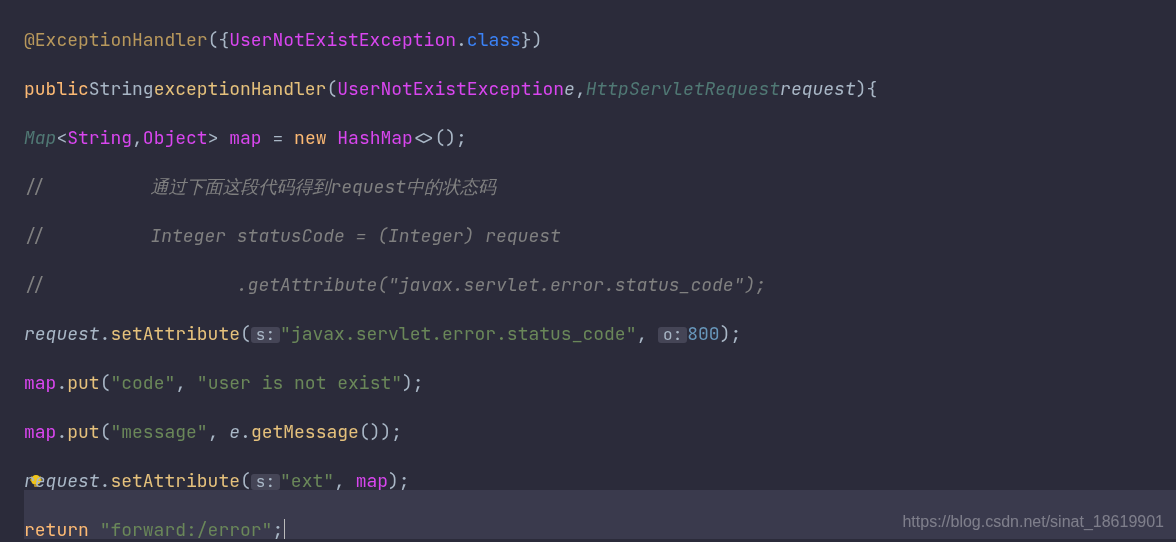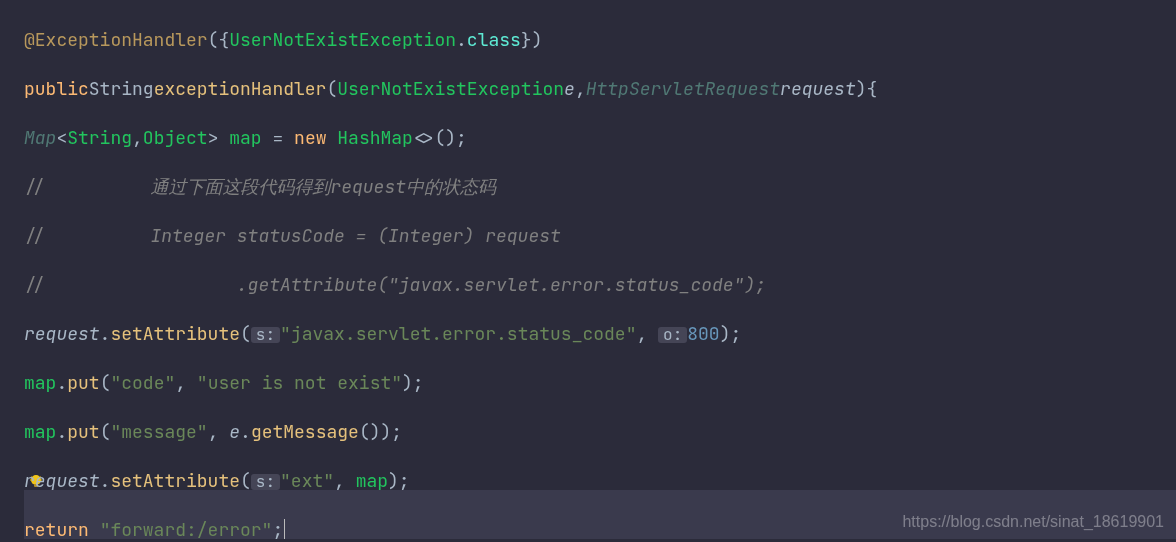--- a/index.html
+++ b/index.html
@@ -15,22 +15,22 @@
   .type{color:#a9b7c6}
   .mtd{color:#e5c17c}       
   .call{color:#e5c17c}      
   .str{color:#6a8759}       
   .cmt{color:#808080;font-style:italic}
   .genc{color:#507874;font-style:italic} 
   .punc{color:#a9b7c6}
   .param{font-style:italic;color:#a9b7c6}
   .paramhint{color:#a9b7c6;background:#454556;border-radius:3px;padding:0 5px;font-style:normal;font-size:16px}
   .num{color:#6897bb}
-  .white{color:#22c55e}
-  .pinkkw{color:#5eead4}
+  .white{color:#d946ef}
+  .pinkkw{color:#3b82f6}
   .gutter-cmt{position:absolute;left:0;color:#808080;font-style:normal}
   .watermark{position:absolute;right:12px;bottom:12px;color:rgba(255,255,255,0.35);font-family:Arial,sans-serif;font-size:16px;font-style:normal}
   .caret{display:inline-block;width:1px;height:20px;background:#bbb;vertical-align:middle;margin-left:1px}
 </style>
 </head>
 <body>
 
 <div class="editor">
 
   <div class="bulb">

